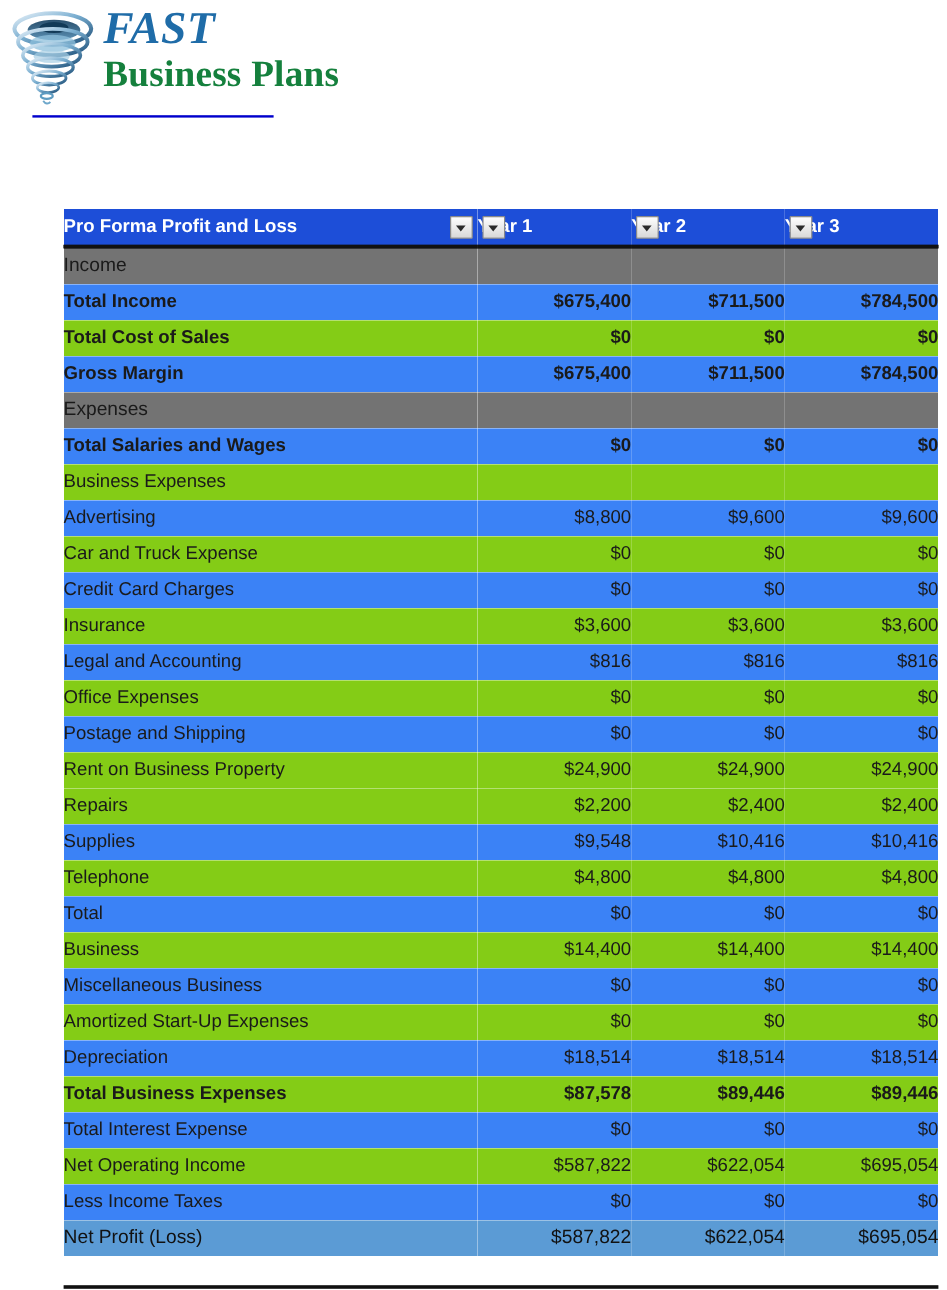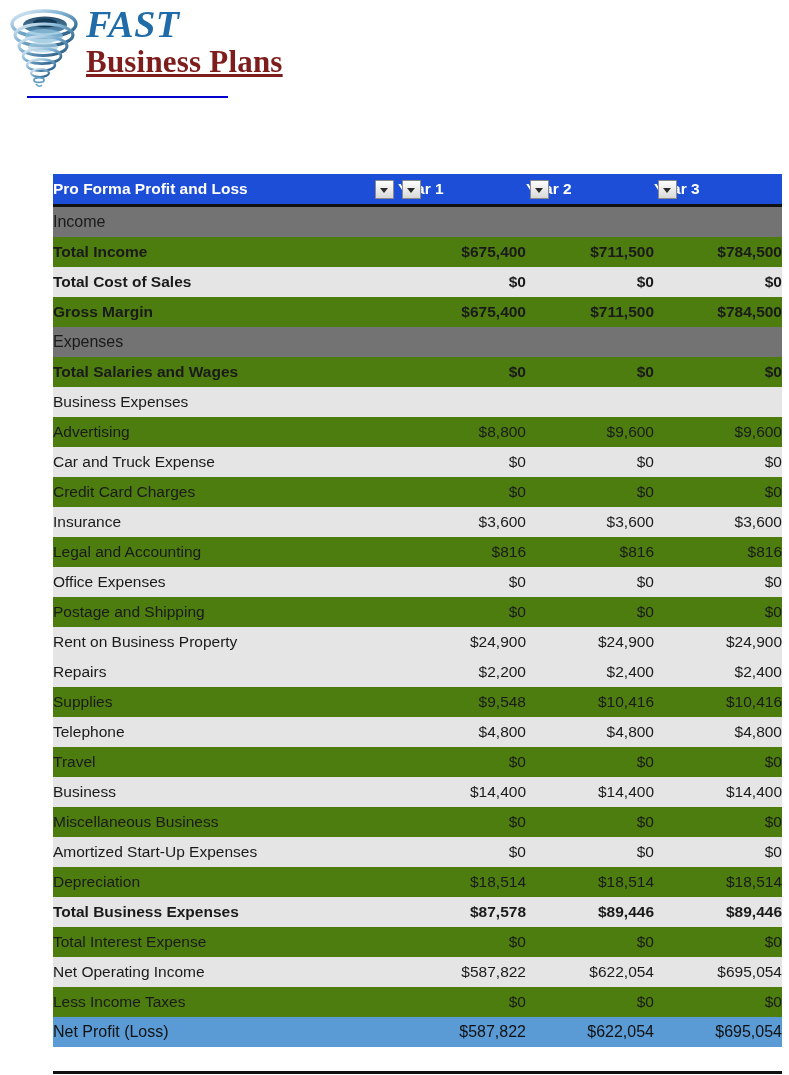--- a/index.html
+++ b/index.html
@@ -43,23 +43,22 @@
     font-size: 38px;
     line-height: 40px;
     color: #1F6CA8;
     letter-spacing: 0.5px;
   }
   #brand-line2 {
     font-family: "Liberation Serif", serif;
     font-weight: bold;
     font-size: 31px;
     line-height: 36px;
-    color: #7f1d1d;
+    color: #15803d;
     letter-spacing: 0.2px;
-    text-decoration: underline;
   }
   #brand-rule {
     position: absolute;
     left: 27px;
     top: 96px;
     width: 201px;
     height: 2px;
     background: #0000CC;
   }
 
@@ -128,22 +127,22 @@
   
   td.label {
     text-align: left;
     padding-left: 6px;
   }
   td.val {
     text-align: right;
     padding-right: 6px;
   }
 
-  tr.band-white  { background: #4d7c0f; }
-  tr.band-gray   { background: #e5e5e5; padding-left: 48px; }
+  tr.band-white  { background: #3b82f6; }
+  tr.band-gray   { background: #84cc16; padding-left: 48px; }
   tr.section     { background: #737373; }
   tr.total-row   { background: #5B9BD5; }
 
   tr.section td.label {
     font-weight: normal;
     font-size: 16px;
   }
   tr.total-row td {
     font-weight: normal;
     font-size: 16px;
@@ -344,21 +343,21 @@
         <td class="val">$10,416</td>
         <td class="val">$10,416</td>
       </tr>
       <tr class="band-gray">
         <td class="label ind2">Telephone</td>
         <td class="val">$4,800</td>
         <td class="val">$4,800</td>
         <td class="val">$4,800</td>
       </tr>
       <tr class="band-white">
-        <td class="label ind2">Travel</td>
+        <td class="label ind2">Total</td>
         <td class="val">$0</td>
         <td class="val">$0</td>
         <td class="val">$0</td>
       </tr>
       <tr class="band-gray">
         <td class="label ind2">Business</td>
         <td class="val">$14,400</td>
         <td class="val">$14,400</td>
         <td class="val">$14,400</td>
       </tr>

